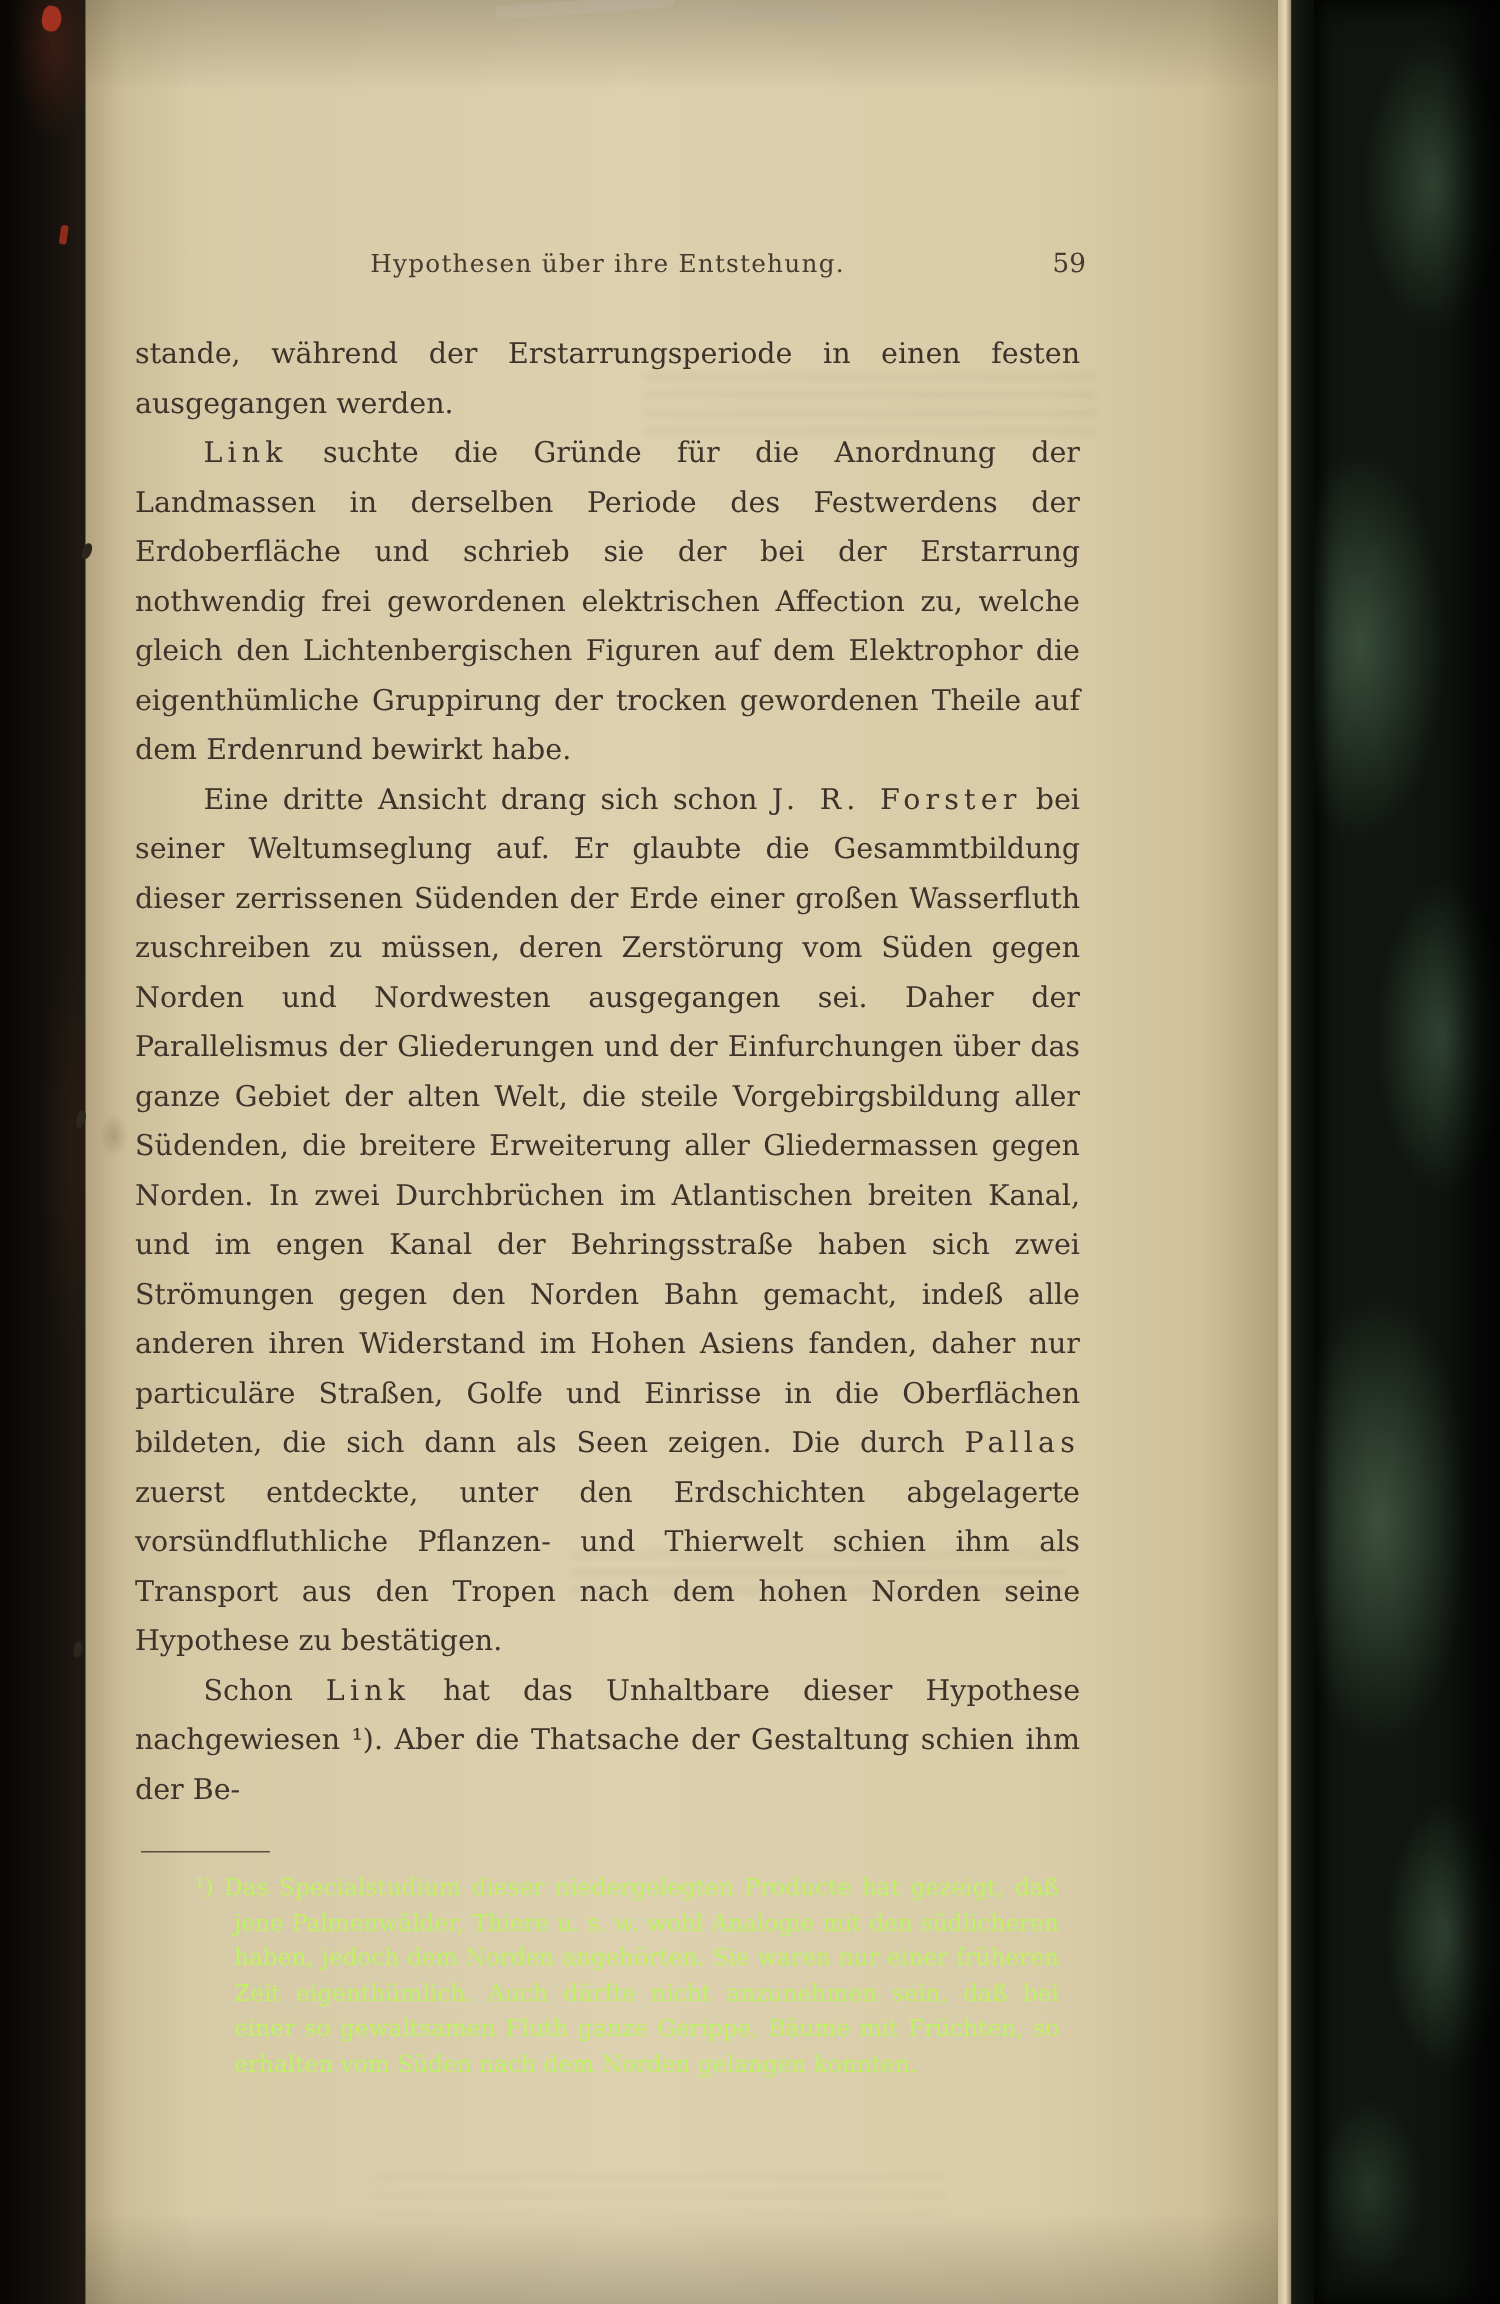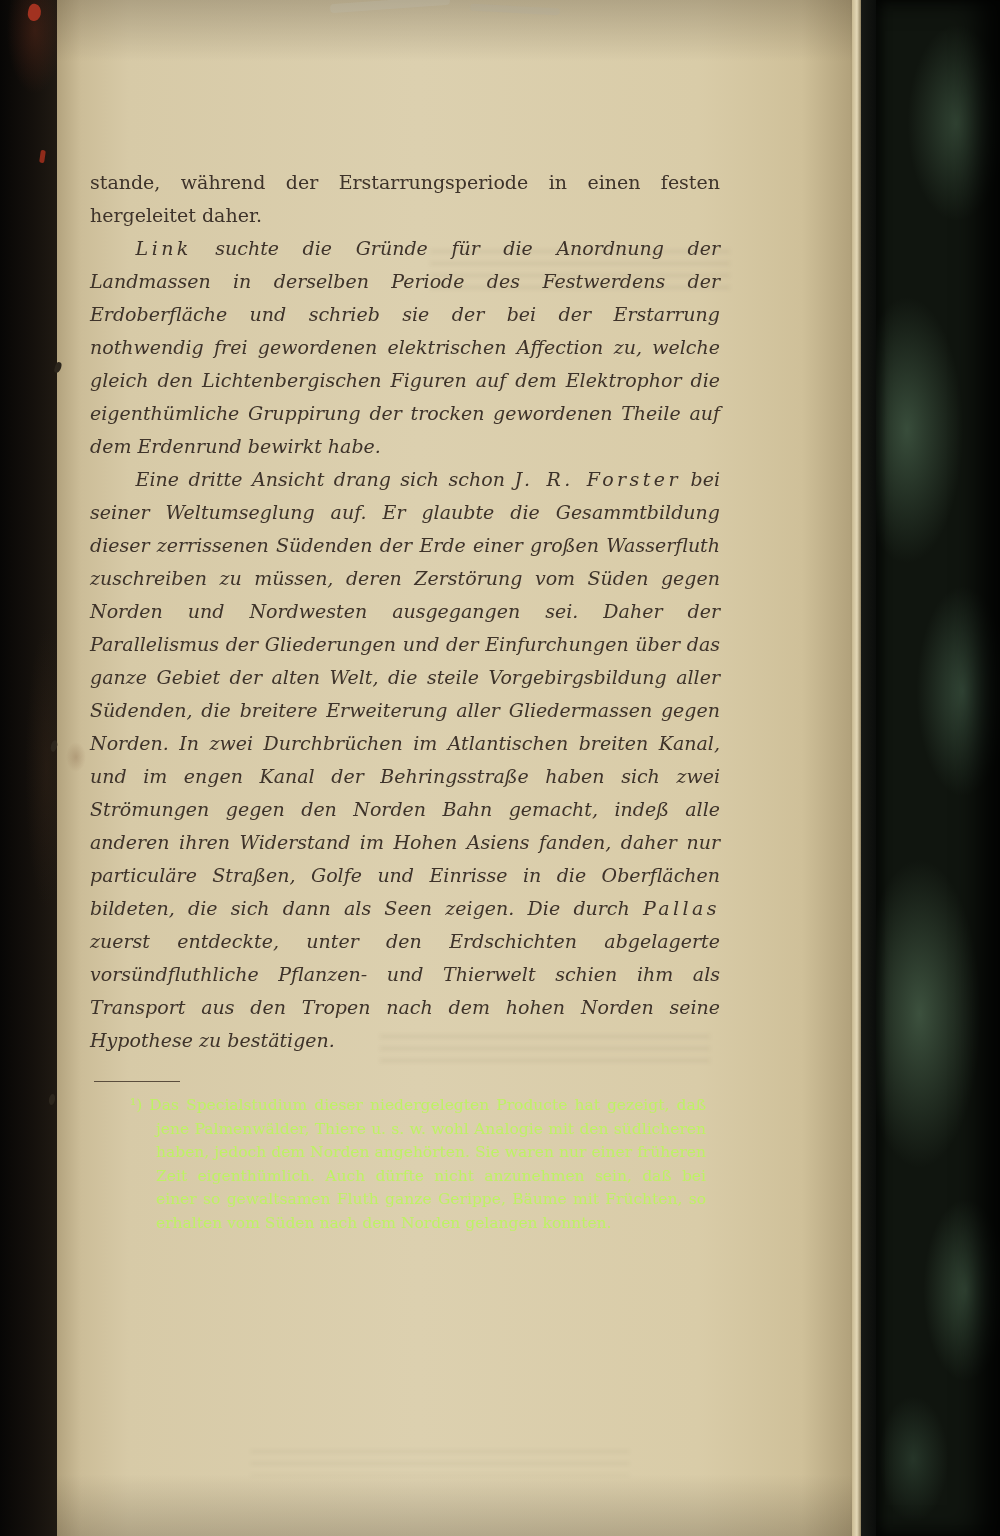--- a/index.html
+++ b/index.html
@@ -52,21 +52,21 @@
   .running-head{
     text-align:center;font-size:16.5px;letter-spacing:.05em;color:#473b2e;
   }
   .page-num{
     position:absolute;right:-4px;top:0;font-size:17.5px;color:#453a2d;
   }
   .body-text p.para{
     margin:0;font-size:19px;line-height:33px;text-align:justify;
     color:#3e332a;
   }
-  .body-text p.para.indent{text-indent:2.4em;font-style:italic;}
+  .body-text p.para.indent{text-indent:2.4em;}
   .sperr{letter-spacing:.18em;}
   .fn-rule{
     width:86px;height:0;border-top:1.5px solid #5a4d3d;
     margin:24px 0 12px 4px;
   }
   .footnote{
     font-size:15.5px;line-height:23.5px;text-align:justify;color:#bef264;
     width:616px;padding-left:66px;text-indent:-26px;box-sizing:border-box;
   }
   
@@ -103,25 +103,30 @@
   <div class="mark mark-tick-2"></div>
   <div class="mark mark-tick-3"></div>
   <div class="mark stain-1"></div>
   <div class="mark streak-1"></div>
   <div class="mark streak-2"></div>
   <div class="bleed bleed-1"></div>
   <div class="bleed bleed-2"></div>
   <div class="bleed bleed-3"></div>
 
   <div class="text-area">
+    <div class="header-row">
+      <div class="running-head">Hypothesen über ihre Entstehung.</div>
+      <div class="page-num">59</div>
+    </div>
 
     <div class="body-text">
-        <p class="para"><span>stande, während der Erstarrungsperiode in einen festen hergeleitet daher.</span></p>
+        <p class="para"><span>stande, während der Erstarrungsperiode in einen festen ausgegangen werden.</span></p>
         <p class="para indent"><span class="sperr">Link</span><span> suchte die Gründe für die Anordnung der Landmassen in derselben Periode des Festwerdens der Erdoberfläche und schrieb sie der bei der Erstarrung nothwendig frei gewordenen elektrischen Affection zu, welche gleich den Lichtenbergischen Figuren auf dem Elektrophor die eigenthümliche Gruppirung der trocken gewordenen Theile auf dem Erdenrund bewirkt habe.</span></p>
         <p class="para indent"><span>Eine dritte Ansicht drang sich schon </span><span class="sperr">J. R. Forster</span><span> bei seiner Weltumseglung auf.  Er glaubte die Gesammtbildung dieser zerrissenen Südenden der Erde einer großen Wasserfluth zuschreiben zu müssen, deren Zerstörung vom Süden gegen Norden und Nordwesten ausgegangen sei.  Daher der Parallelismus der Gliederungen und der Einfurchungen über das ganze Gebiet der alten Welt, die steile Vorgebirgsbildung aller Südenden, die breitere Erweiterung aller Gliedermassen gegen Norden.  In zwei Durchbrüchen im Atlantischen breiten Kanal, und im engen Kanal der Behringsstraße haben sich zwei Strömungen gegen den Norden Bahn gemacht, indeß alle anderen ihren Widerstand im Hohen Asiens fanden, daher nur particuläre Straßen, Golfe und Einrisse in die Oberflächen bildeten, die sich dann als Seen zeigen.  Die durch </span><span class="sperr">Pallas</span><span> zuerst entdeckte, unter den Erdschichten abgelagerte vorsündfluthliche Pflanzen- und Thierwelt schien ihm als Transport aus den Tropen nach dem hohen Norden seine Hypothese zu bestätigen.</span></p>
+        <p class="para indent"><span>Schon </span><span class="sperr">Link</span><span> hat das Unhaltbare dieser Hypothese nachgewiesen ¹).  Aber die Thatsache der Gestaltung schien ihm der Be-</span></p>
       </div>
 
     <div class="fn-rule"></div>
 
     <div class="footnote">¹) Das Specialstudium dieser niedergelegten Producte hat gezeigt, daß jene Palmenwälder, Thiere u. s. w. wohl Analogie mit den südlicheren haben, jedoch dem Norden angehörten.  Sie waren nur einer früheren Zeit eigenthümlich.  Auch dürfte nicht anzunehmen sein, daß bei einer so gewaltsamen Fluth ganze Gerippe, Bäume mit Früchten, so erhalten vom Süden nach dem Norden gelangen konnten.</div>
   </div>
 
 </div>
 
 </body></html>

